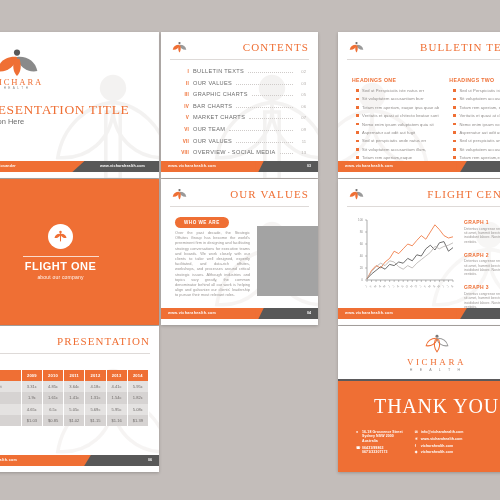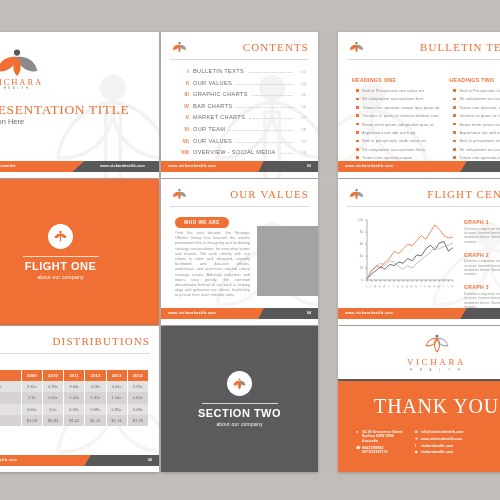--- a/index.html
+++ b/index.html
@@ -520,21 +520,21 @@
   </div>
 
   <div class="slide r3 cL">
     <div class="wm">
       <svg viewBox="0 0 100 100">
         <circle cx="50" cy="20" r="11" fill="#eeebe9"></circle>
         <path d="M50 32 C28 34 8 52 4 78 C30 80 48 62 50 40 Z" fill="none" stroke="#eeebe9" stroke-width="3"></path>
         <path d="M50 32 C72 34 92 52 96 78 C70 80 52 62 50 40 Z" fill="none" stroke="#eeebe9" stroke-width="3"></path>
       </svg>
     </div>
-    <div class="stitle">DISTRIBUTIONS</div>
+    <div class="stitle">PRESENTATION</div>
     <div class="rule"></div>
     <table class="tbl">
       <thead>
         <tr>
           <th class="rl"></th>
           <th>2009</th>
           <th>2010</th>
           <th>2011</th>
           <th>2012</th>
           <th>2013</th>
@@ -582,35 +582,20 @@
     </table>
     <div class="footer">
       <div class="orange"></div>
       <div class="slash"></div>
       <div class="gray"></div>
       <div class="url">www.vicharahealth.com</div>
       <div class="pg">06</div>
     </div>
   </div>
 
-  <div class="slide r3 cM">
-    <div class="sect gray">
-      <div class="sect-badge">
-        <svg viewBox="0 0 40 40">
-          <circle cx="20" cy="9" r="2.6" fill="#8a8a8a"></circle>
-          <path d="M20 13 C11 12 5 17 4 25 C12 26 18 21 20 15 Z" fill="#ef6f34"></path>
-          <path d="M20 13 C29 12 35 17 36 25 C28 26 22 21 20 15 Z" fill="#8a8a8a"></path>
-          <path d="M17 15 C14 24 16 31 20 36 C24 31 26 24 23 15 Z" fill="#ef6f34"></path>
-        </svg>
-      </div>
-      <div class="sect-line"></div>
-      <div class="sect-t">SECTION TWO</div>
-      <div class="sect-s">about our company</div>
-    </div>
-  </div>
 
   <div class="slide r3 cR">
     <div class="ty-top">
       <div class="ty-logo">
         <svg viewBox="0 0 60 48">
           <circle cx="30" cy="6" r="3.4" fill="#7a7a7a"></circle>
           <path d="M30 11 C17 10 7 17 5 28 C18 30 27 22 30 14 Z" fill="none" stroke="#ef6f34" stroke-width="2.4"></path>
           <path d="M30 11 C43 10 53 17 55 28 C42 30 33 22 30 14 Z" fill="none" stroke="#9a9a9a" stroke-width="2.4"></path>
           <path d="M26 14 C22 26 24 35 30 42 C36 35 38 26 34 14 Z" fill="none" stroke="#ef6f34" stroke-width="2.4"></path>
         </svg>

